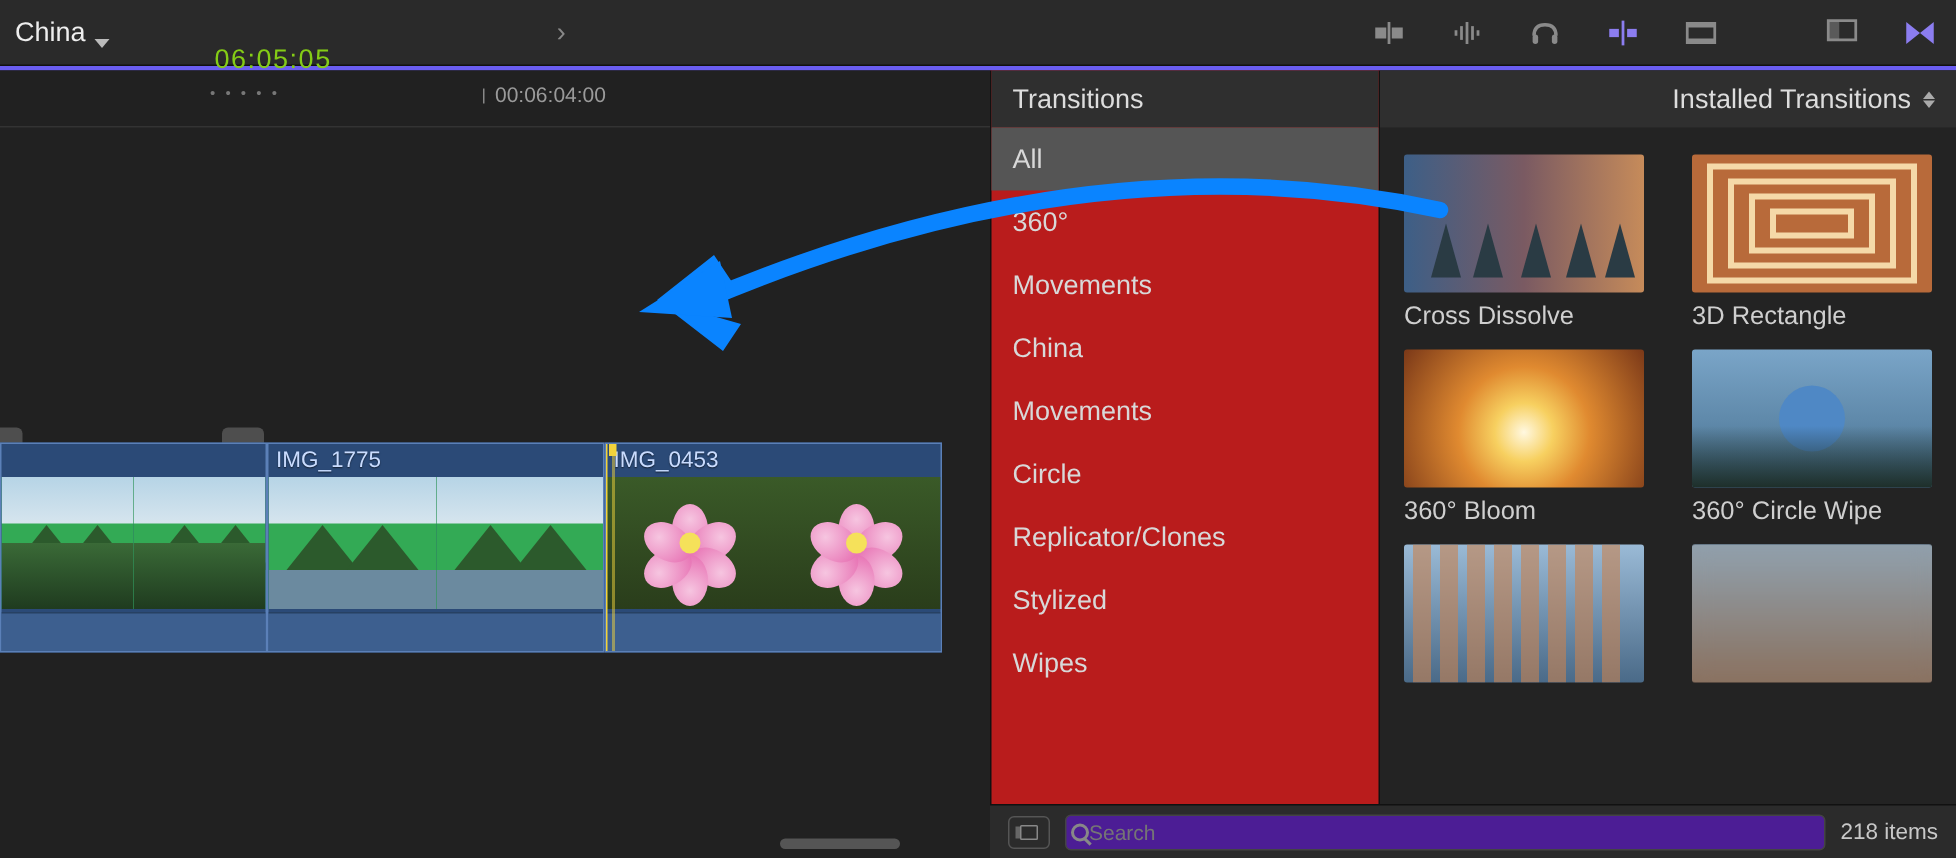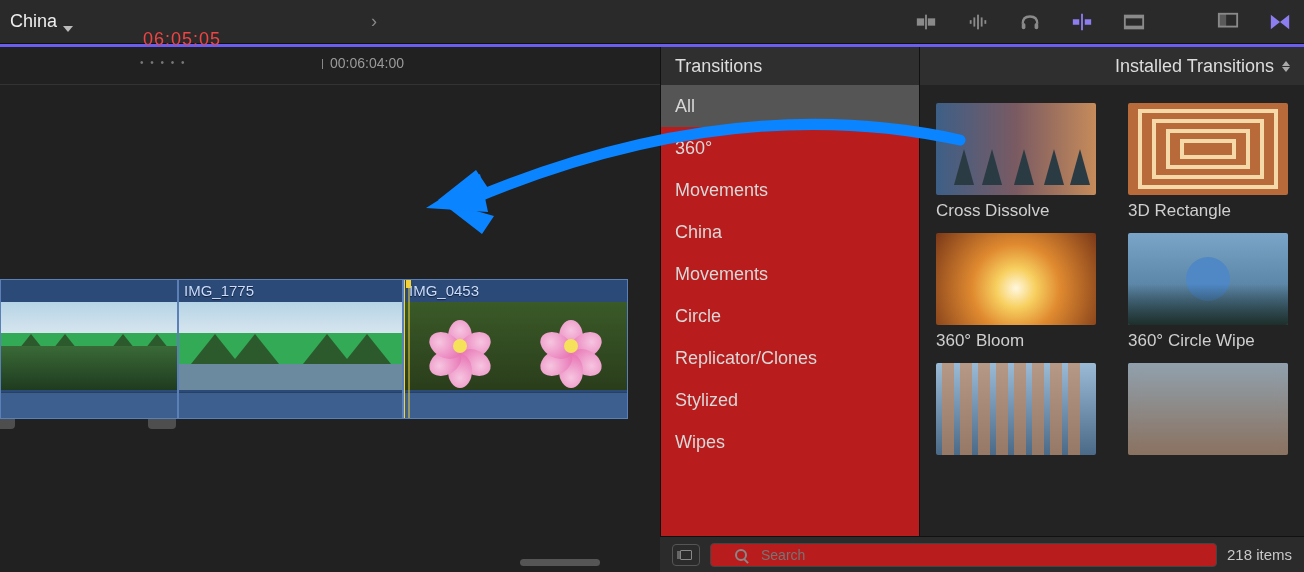--- a/index.html
+++ b/index.html
@@ -31,21 +31,21 @@
   cursor: pointer;
 }
 .chev-down {
   width: 0; height: 0;
   border-left: 5px solid transparent;
   border-right: 5px solid transparent;
   border-top: 6px solid #bbb;
 }
 .timecode {
   margin-left: 70px;
-  color: #ef4444;
+  color: #84cc16;
   font-size: 18px;
   letter-spacing: 1px;
   margin-top: 36px;
 }
 .chev-right-small {
   margin-left: 150px;
   color: #888;
   font-size: 18px;
 }
 .toolbar-icons {
@@ -95,21 +95,21 @@
 }
 .ruler-tick .tickmark {
   position: absolute;
   left: -8px; top: 4px;
   width: 1px; height: 10px;
   background: #888;
 }
 
 .track {
   position: absolute;
-  top: 232px;
+  top: 248px;
   left: 0;
   height: 140px;
   display: flex;
 }
 .clip {
   position: relative;
   border: 1px solid #5b80b8;
   background: #2b4a77;
   overflow: hidden;
 }
@@ -321,26 +321,26 @@
 .sb-btn {
   width: 28px; height: 22px;
   border: 1px solid #555;
   border-radius: 4px;
   display:flex; align-items:center; justify-content:center;
 }
 .sb-btn .inner { width:12px; height:10px; border:1px solid #888; border-radius:1px; box-shadow: -4px 0 0 -1px #666; }
 .search-box {
   flex: 1;
   height: 24px;
-  background: #b91c1c;
+  background: #4c1d95;
   border: 1px solid #444;
   border-radius: 4px;
   display:flex; align-items:center;
-  padding: 0 24px;
-  gap: 14px;
+  padding: 0 3px;
+  gap: 0;
 }
 .mag {
   width:12px; height:12px; border:2px solid #888; border-radius:50%; position:relative;
 }
 .mag::after { content:''; position:absolute; width:6px; height:2px; background:#888; bottom:-3px; right:-4px; transform:rotate(45deg); }
 .search-input {
   flex:1; background:transparent; border:none; outline:none; color:#ccc; font-size:14px;
 }
 .item-count { color:#c8c8c8; font-size:15px; white-space:nowrap; }
 </style>

